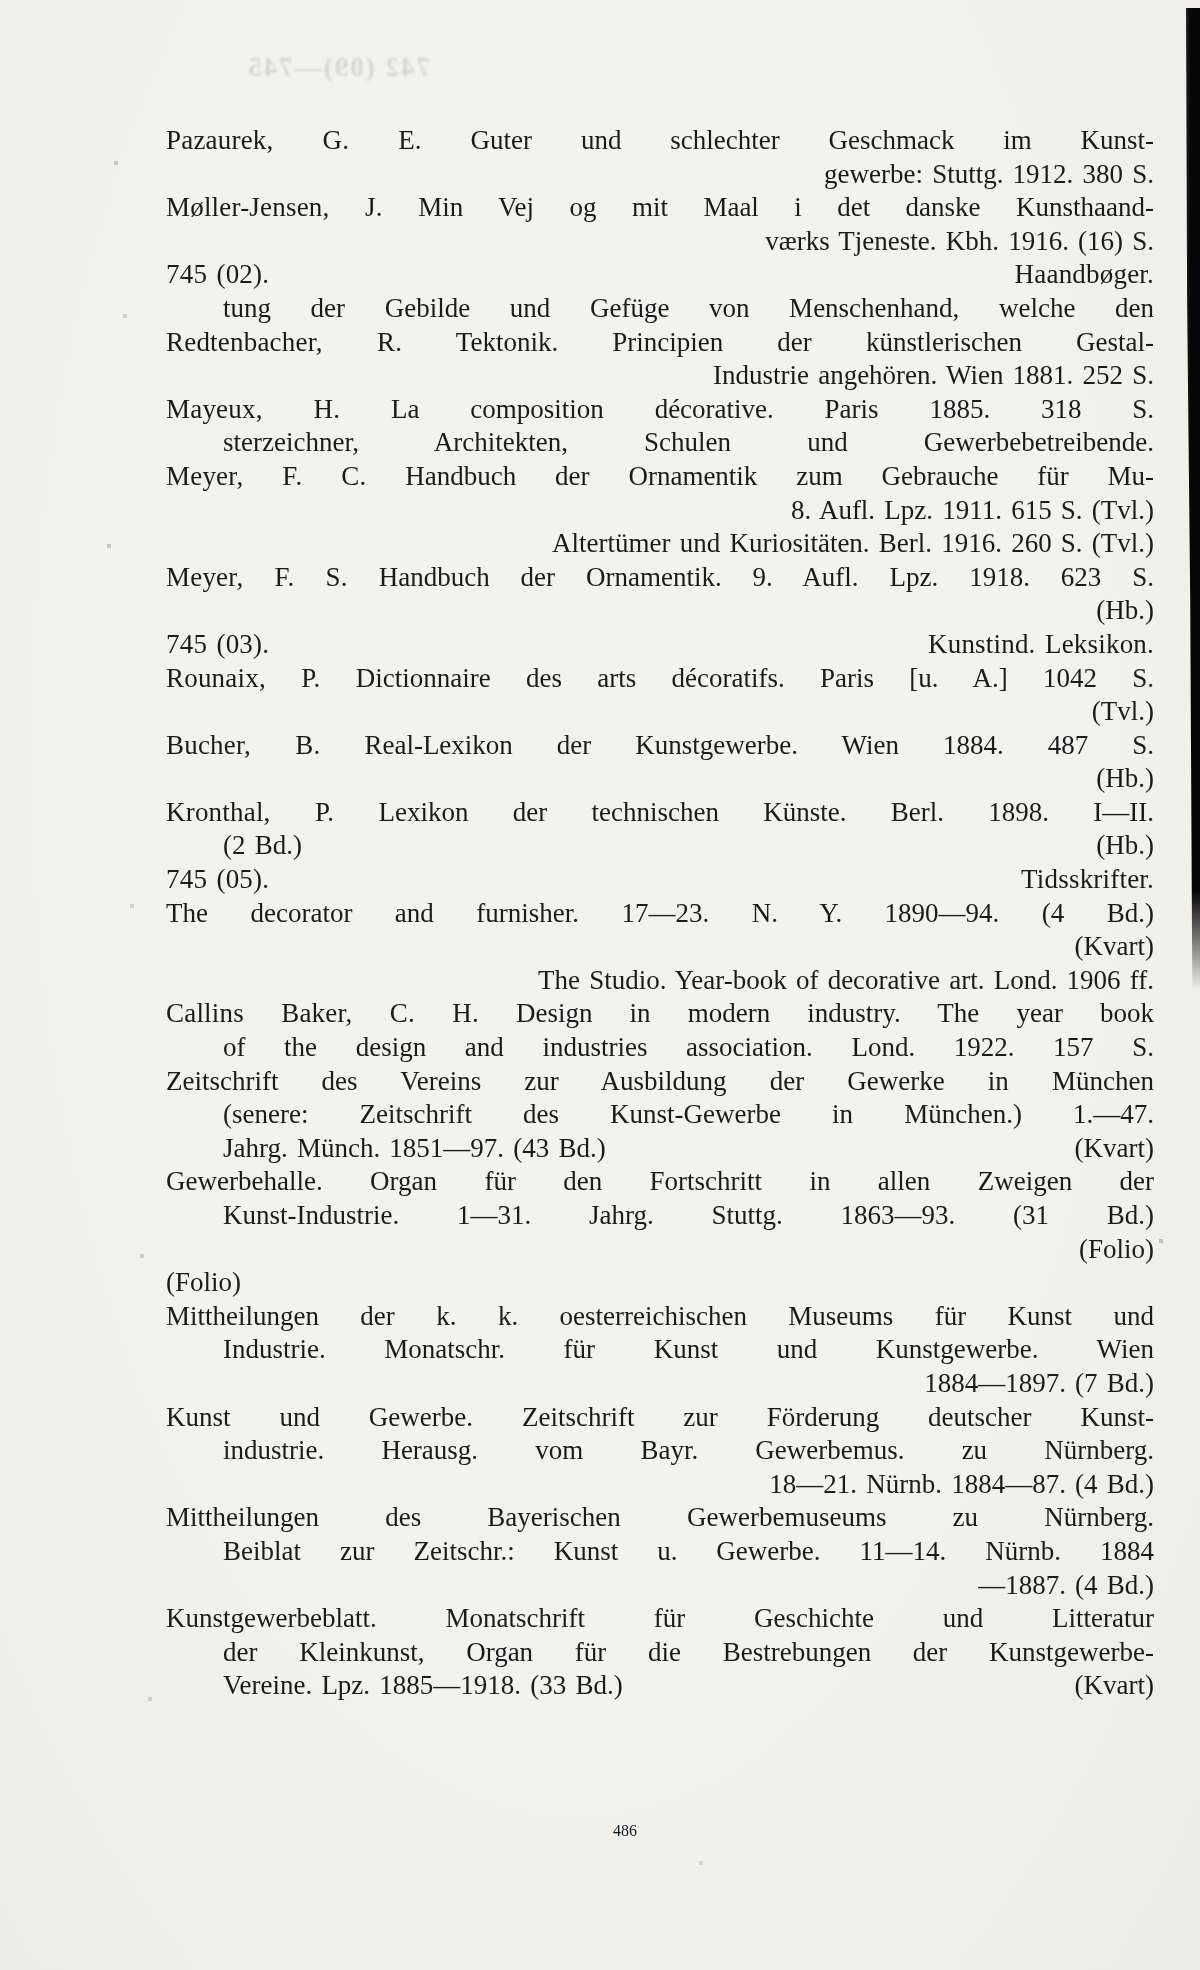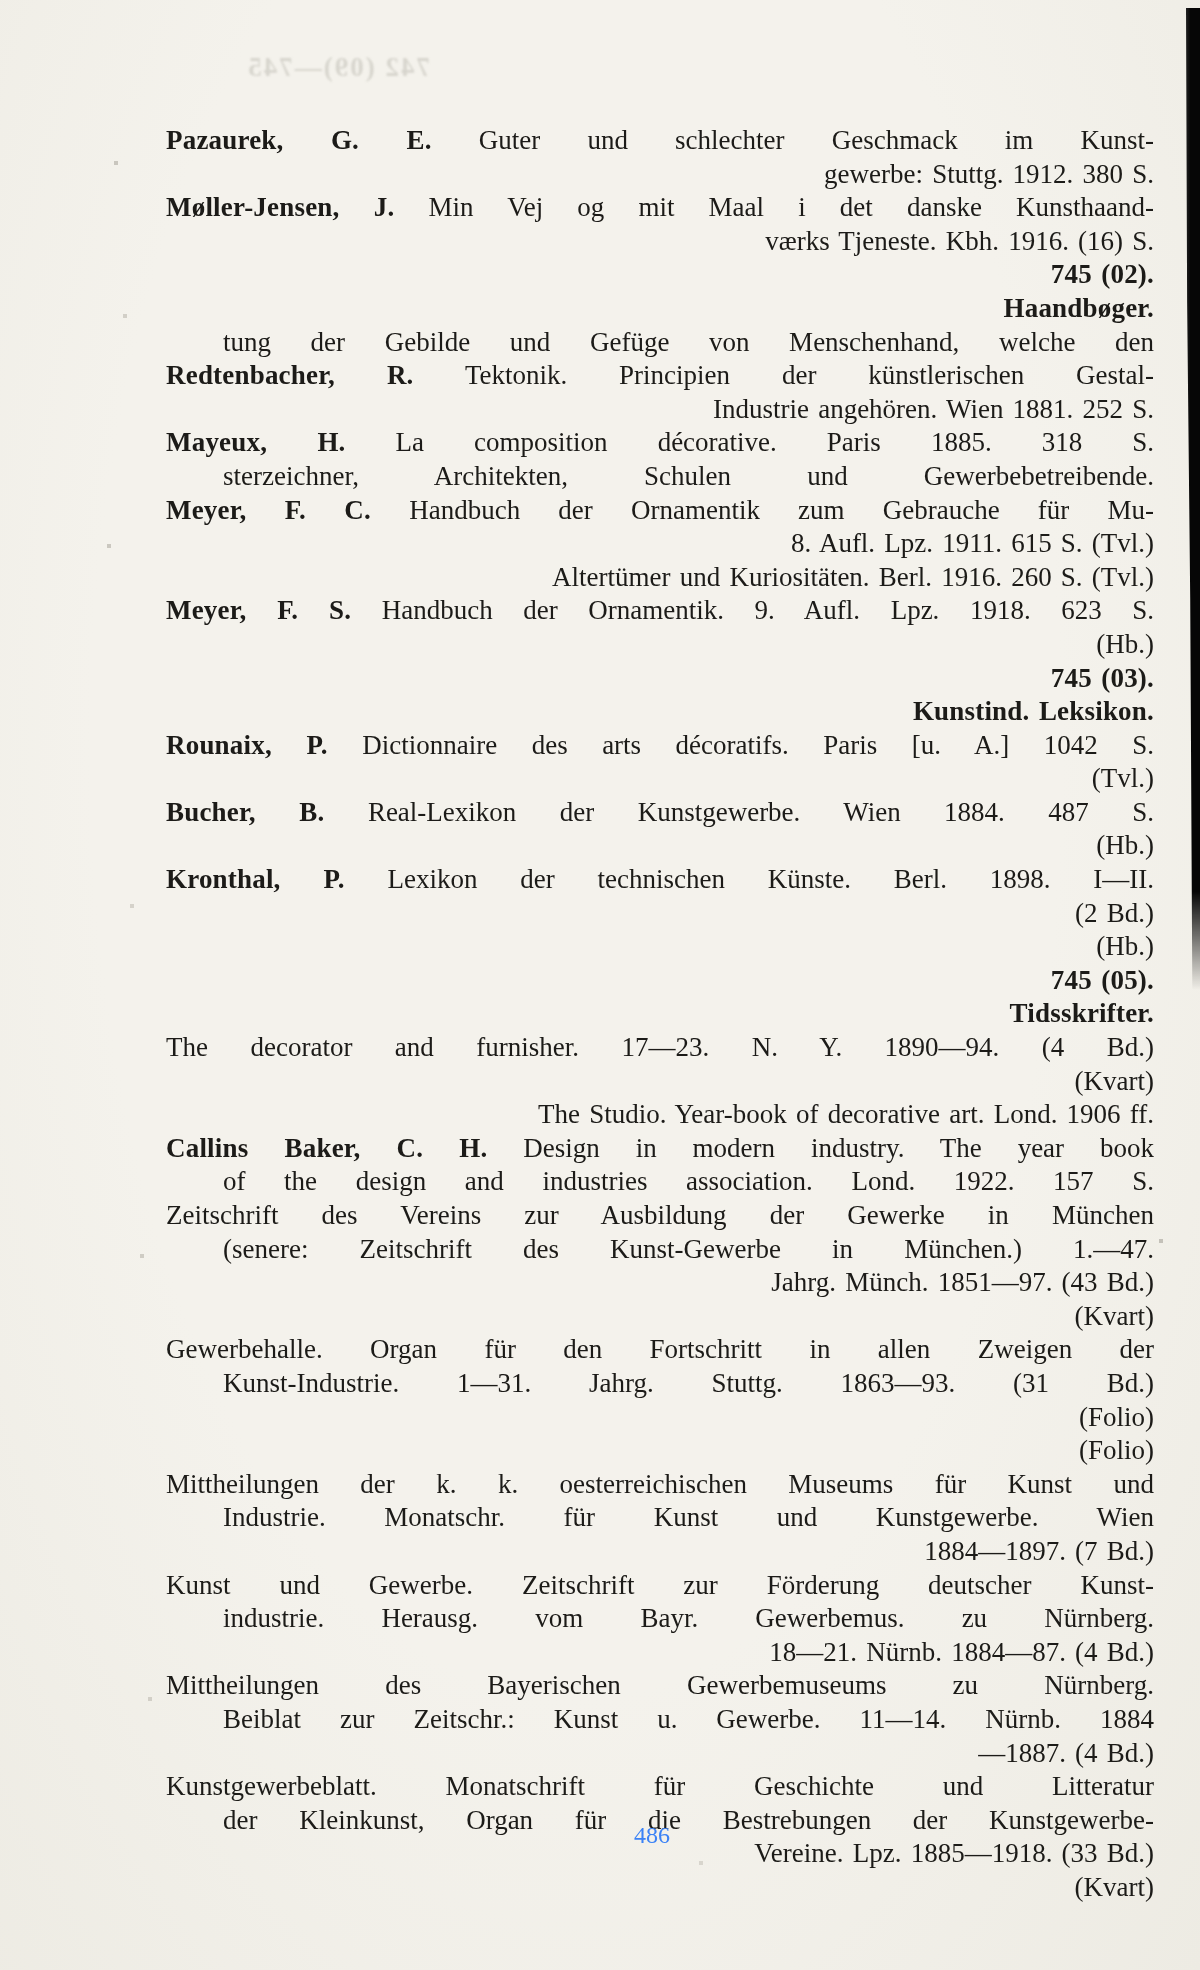--- a/index.html
+++ b/index.html
@@ -9,39 +9,39 @@
     font-family:"Liberation Serif","DejaVu Serif",serif;
     color:#1c1b18;
   }
   .text-block{
     position:absolute;left:166px;top:124px;width:988px;
     font-size:27px;line-height:33.6px;word-spacing:0.09em;
   }
   .line{text-align:right;white-space:normal;}
   .line.just{text-align:justify;text-align-last:justify;}
   .line.indent{padding-left:57px;}
-  .line.split{display:flex;justify-content:space-between;text-align:right;flex-direction:column;}
+  .line.split{display:flex;justify-content:space-between;text-align:center;}
   .line.right-only{text-align:right;}
-  .b{font-weight:bold;letter-spacing:0.2px;}
+  .b{font-weight:normal;letter-spacing:0.2px;}
   .ghost{
     position:absolute;left:160px;top:52px;width:270px;height:40px;
     font-size:27px;font-weight:bold;color:#d2d0c8;opacity:.85;
     transform:scaleX(-1);filter:blur(1.2px);letter-spacing:2px;
     text-align:left;
   }
   .edge-bar{
     position:absolute;right:0;top:8px;width:14px;height:982px;
     background:linear-gradient(to left,#060606 70%,#222 100%);
     clip-path:polygon(100% 0, 0 0, 8% 30%, 30% 60%, 45% 100%, 100% 100%);
     -webkit-mask:linear-gradient(to bottom,#000 0,#000 90%,transparent 100%);
             mask:linear-gradient(to bottom,#000 0,#000 90%,transparent 100%);
   }
   .page-number{
-    position:absolute;left:652px;top:1822px;transform:translateX(-50%);
-    font-size:24px;color:#3b82f6;
+    position:absolute;left:625px;top:1822px;transform:translateX(-50%);
+    font-size:16px;color:#0f172a;
   }
   .speckles{
     position:absolute;left:0;top:0;width:2px;height:2px;background:transparent;
     box-shadow:115px 162px 0 1px #c9c6be, 124px 315px 0 1px #d2cfc7,
                108px 545px 0 1px #cbc8c0, 131px 905px 0 1px #d5d2ca,
                141px 1255px 0 1px #cfccc4, 149px 1698px 0 1px #d2cfc7,
                700px 1862px 0 1px #d8d5cd, 1160px 1240px 0 1px #c4c1b9;
   }
 </style>
 </head>

